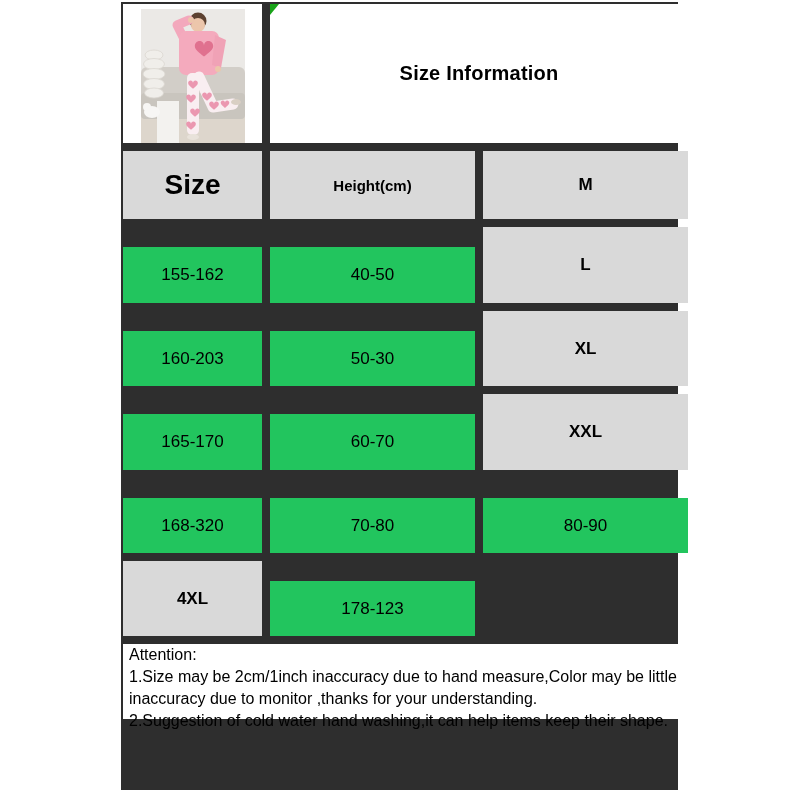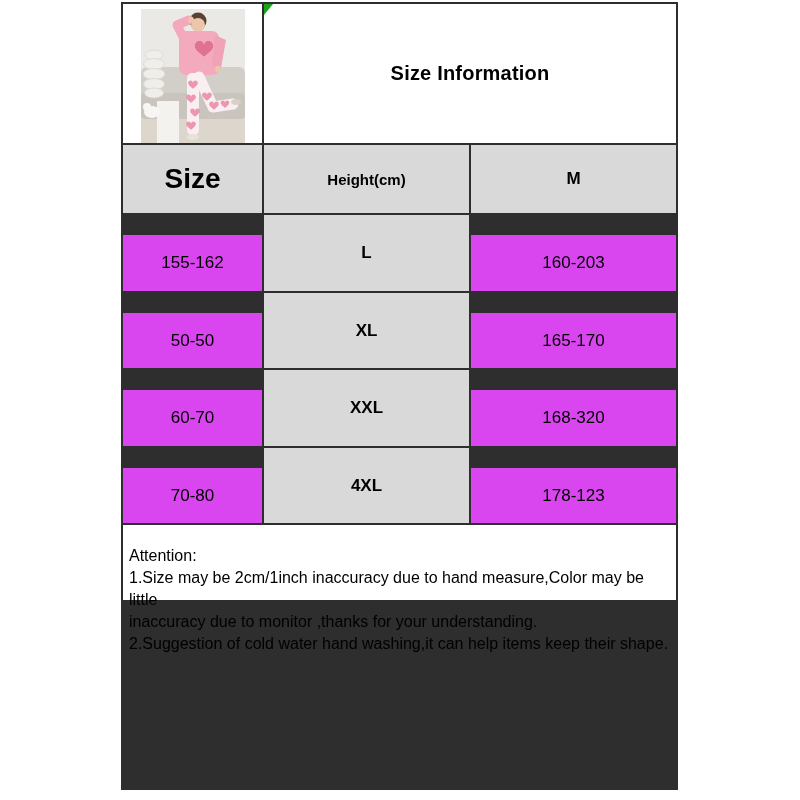--- a/index.html
+++ b/index.html
@@ -16,32 +16,32 @@
     position: absolute;
     left: 121px;
     top: 2px;
     width: 553px;
     height: 784px;
     padding: 2px;
     background: #2e2e2e; 
     display: grid;
     grid-template-columns: 139px 205px 205px;
     grid-template-rows: 139px 68px 76px 75px 76px 75px 75px 75px auto;
-    gap: 2px;
+    gap: 8px;
     box-sizing: content-box;
   }
   .cell {
     display: flex;
     align-items: center;
     justify-content: center;
     overflow: hidden;
   }
   .c-white { background: #ffffff; }
   .c-gray  { background: #d9d9d9; }
-  .c-light { background: #d946ef; margin-top: 20px; }
+  .c-light { background: #22c55e; margin-top: 20px; }
 
   .photo-cell { align-items: flex-start; padding-top: 5px; box-sizing: border-box; }
 
   .title-cell { grid-column: 2 / 4; position: relative; }
   .title-text { font-size: 20px; font-weight: bold; letter-spacing: 0.2px; }
   .corner-marker {
     position: absolute;
     left: 0; top: 0;
     width: 0; height: 0;
     border-top: 11px solid #19a319;
@@ -50,21 +50,21 @@
 
   .size-head { font-size: 28px; font-weight: bold; }
   .col-head  { font-size: 15px; font-weight: bold; }
   .size-label{ font-size: 17px; font-weight: bold; }
   .value     { font-size: 17px; }
 
   .attention-cell {
     grid-column: 1 / 4;
     background: #ffffff;
     display: block;
-    padding: 20px 6px;
+    padding: 0 6px;
     box-sizing: border-box;
     font-size: 16px;
     line-height: 22px;
     text-align: left;
   }
 </style>
 </head>
 <body>
 
 <div class="canvas">
@@ -135,29 +135,32 @@
     <div class="cell c-gray">
       <span class="col-head">Height(cm)</span>
     </div>
 
     <div class="cell c-gray">
       <span class="size-label">M</span>
     </div>
     <div class="cell c-light">
       <span class="value">155-162</span>
     </div>
+    <div class="cell c-light">
+      <span class="value">40-50</span>
+    </div>
 
     <div class="cell c-gray">
       <span class="size-label">L</span>
     </div>
     <div class="cell c-light">
       <span class="value">160-203</span>
     </div>
     <div class="cell c-light">
-      <span class="value">50-50</span>
+      <span class="value">50-30</span>
     </div>
 
     <div class="cell c-gray">
       <span class="size-label">XL</span>
     </div>
     <div class="cell c-light">
       <span class="value">165-170</span>
     </div>
     <div class="cell c-light">
       <span class="value">60-70</span>
@@ -166,20 +169,23 @@
     <div class="cell c-gray">
       <span class="size-label">XXL</span>
     </div>
     <div class="cell c-light">
       <span class="value">168-320</span>
     </div>
     <div class="cell c-light">
       <span class="value">70-80</span>
     </div>
 
+    <div class="cell c-light">
+      <span class="value">80-90</span>
+    </div>
 
     <div class="cell c-gray">
       <span class="size-label">4XL</span>
     </div>
     <div class="cell c-light">
       <span class="value">178-123</span>
     </div>
 
     <div class="attention-cell">
       <div>Attention:</div>

